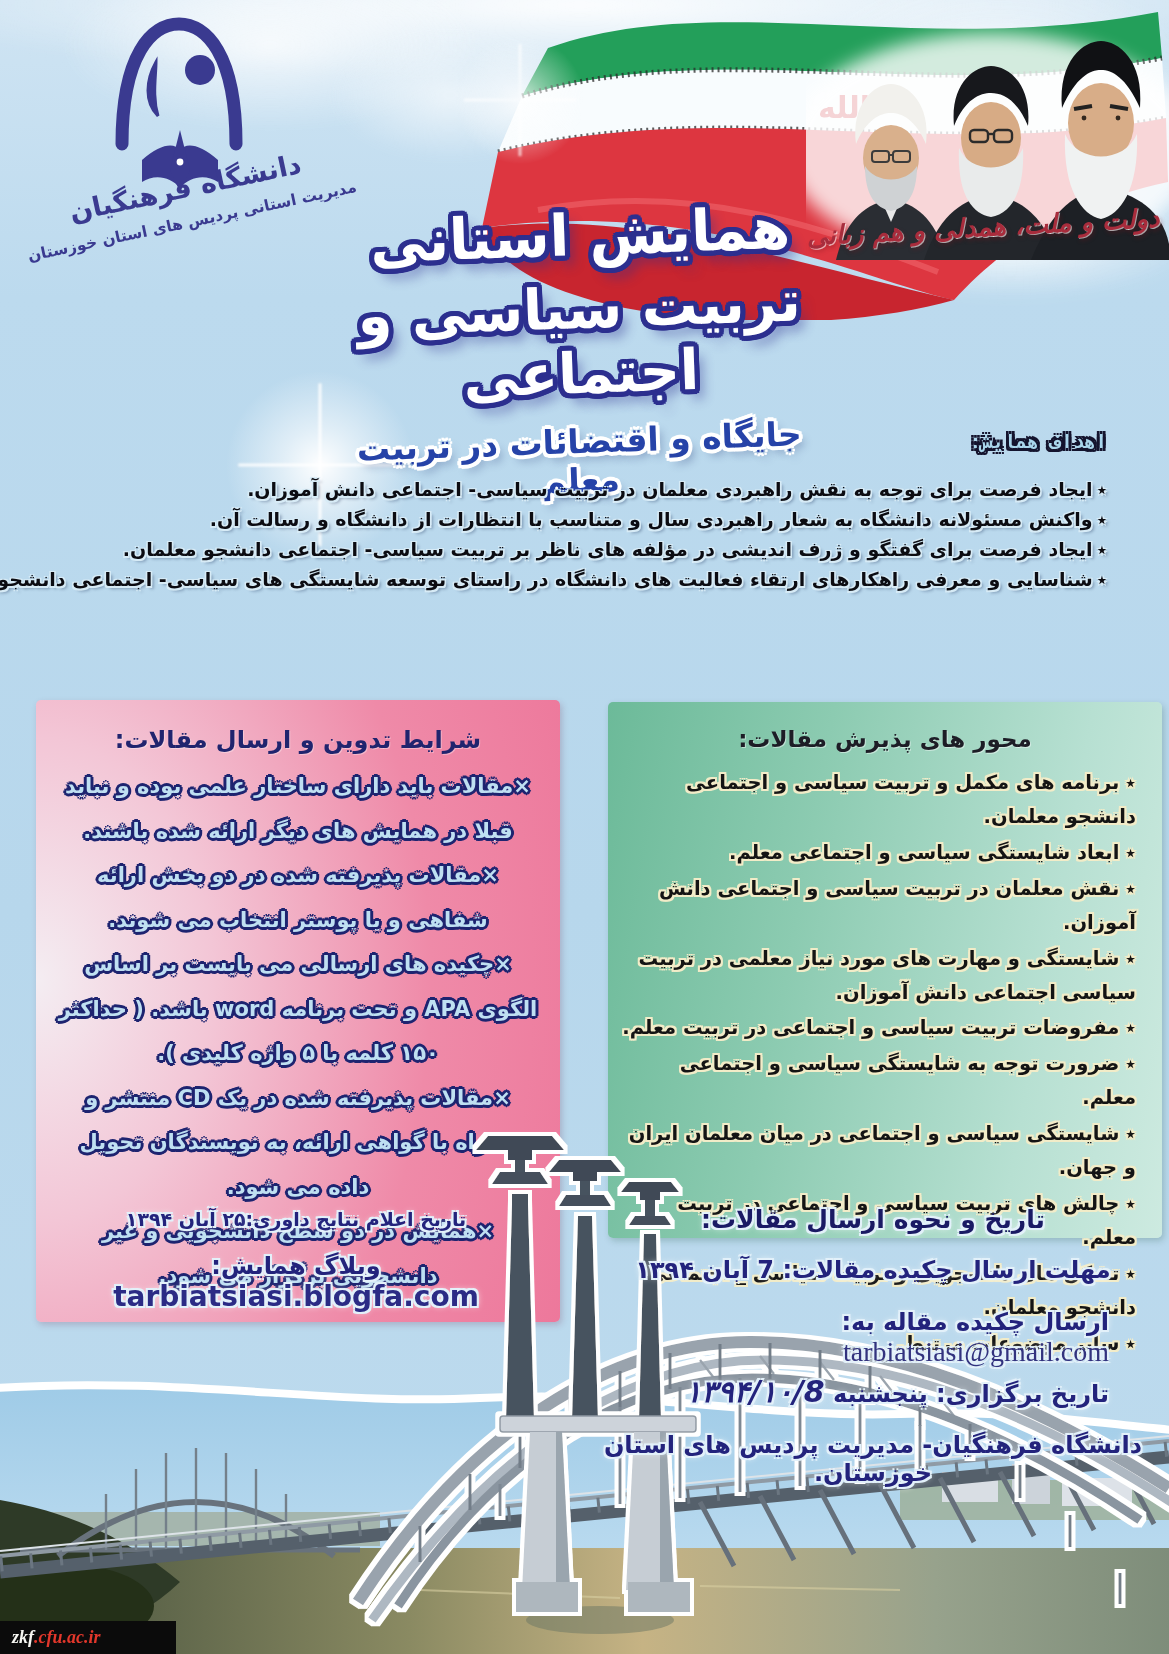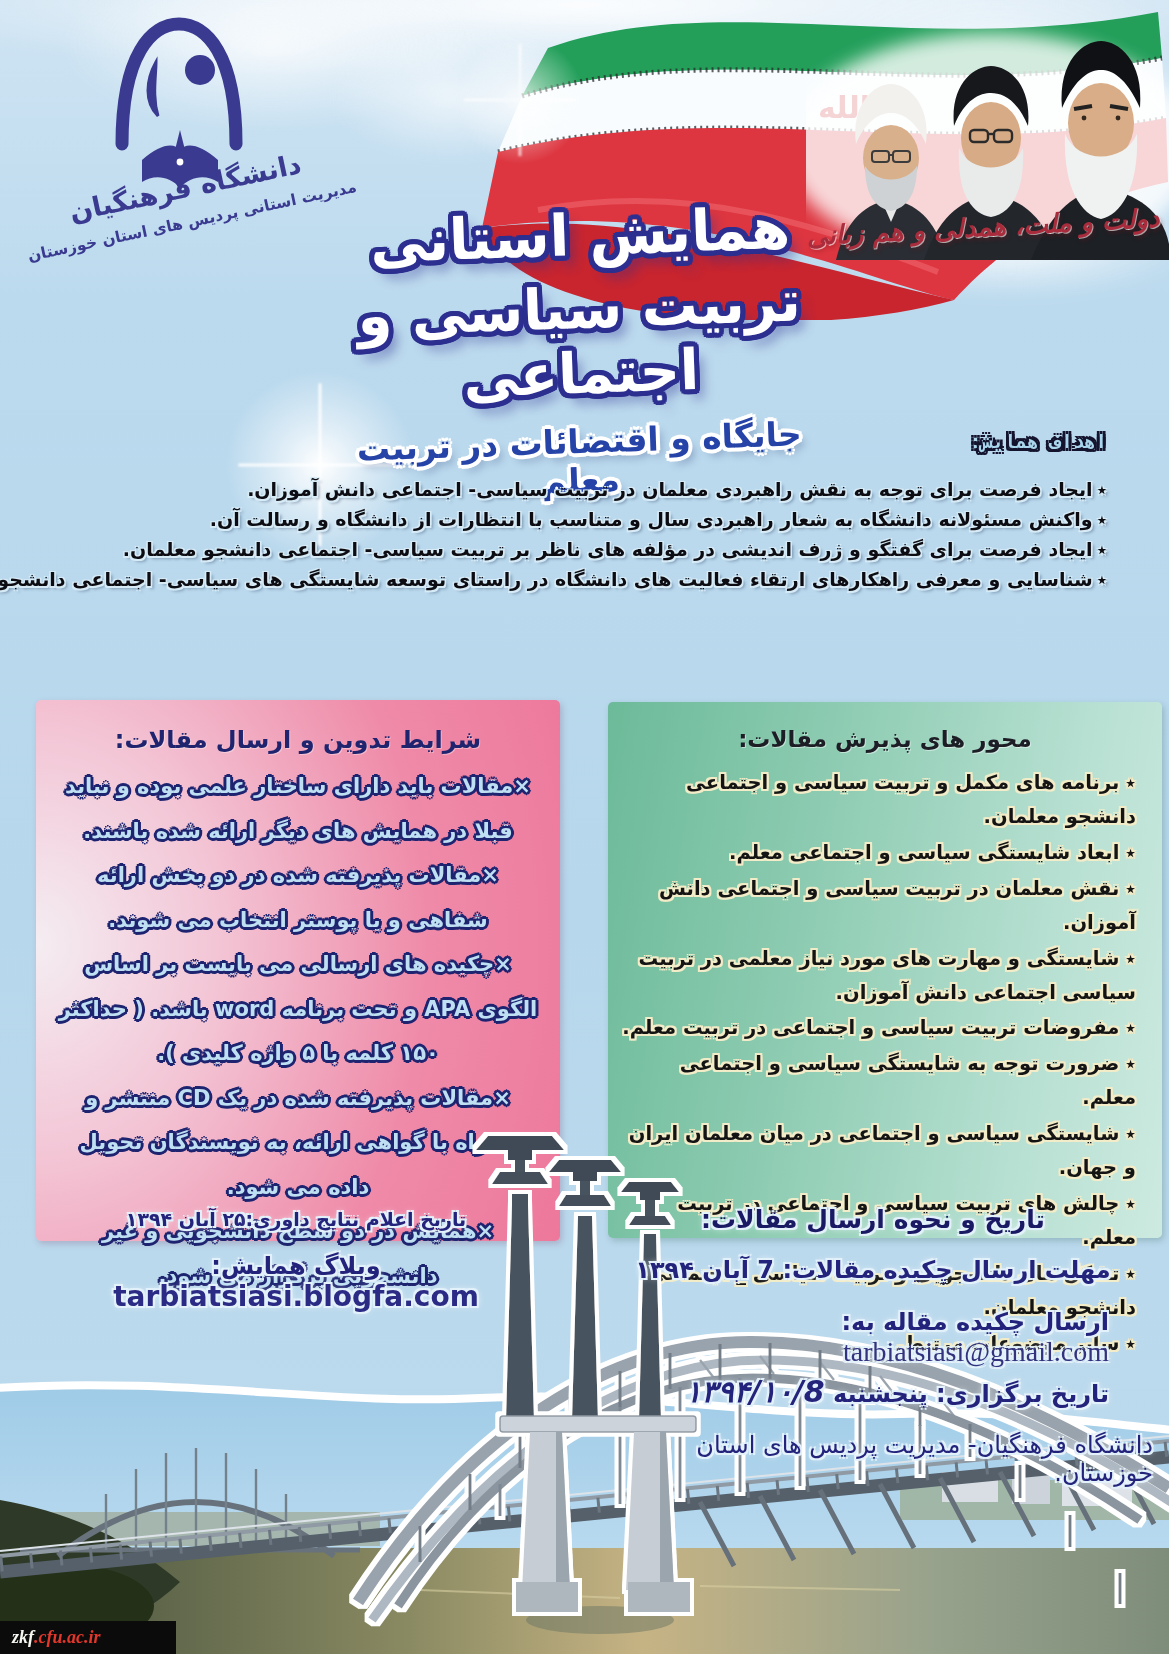--- a/index.html
+++ b/index.html
@@ -51,21 +51,21 @@
   .title-wrap{left:318px;top:202px;width:524px;text-align:center;}
   .t1{font-size:57px;transform:rotate(-2deg);letter-spacing:1px;}
   .t2{font-size:56px;margin-top:8px;transform:rotate(-2deg);letter-spacing:1px;}
   .t3{font-size:33px;margin-top:16px;transform:rotate(-2deg);}
   
   .goals{right:62px;top:430px;width:1048px;text-align:right;}
   .goals-heading{font-size:19px;margin-bottom:20px;font-family:Liberation Mono, monospace;}
   .goal-item{white-space:nowrap;font-size:19px;line-height:30px;}
   .goal-item .g-bullet{margin-left:4px;}
   
-  .sub-box{left:36px;top:700px;width:524px;height:541px;border-radius:5px;
+  .sub-box{left:36px;top:700px;width:524px;height:622px;border-radius:5px;
     background:radial-gradient(130% 150% at 0% 45%,#f4edf2 0%,#f3c6d6 26%,#ef8aa8 58%,#ec6e94 100%);
     box-shadow:2px 3px 6px rgba(120,60,90,.25);}
   .sub-heading{text-align:center;font-size:24px;margin-top:26px;color:#20246e;font-weight:bold;
     text-shadow:1px 1px 0 rgba(255,255,255,.35);}
   .sub-items{padding:10px 22px 0 22px;}
   .sub-item{text-align:center;font-size:21px;line-height:2.12;}
   .topic-box{left:608px;top:702px;width:554px;height:536px;border-radius:5px;
     background:linear-gradient(100deg,#6cba99 0%,#8ccbb1 35%,#b7e0d2 75%,#cdeae0 100%);
     box-shadow:2px 3px 6px rgba(40,90,70,.25);}
   .topic-heading{text-align:center;font-size:23px;margin-top:24px;color:#1d1d26;font-weight:bold;
@@ -74,21 +74,21 @@
   .topic-item{font-size:19.5px;line-height:1.74;margin-bottom:2px;}
   .topic-item .g-bullet{margin-left:6px;}
   
   .info-right{right:16px;top:1205px;width:560px;text-align:center;z-index:8;}
   .ir-heading{font-size:25px;font-weight:bold;color:#1a1a64;}
   .ir-deadline{font-size:24px;font-weight:bold;color:#23237c;margin-top:22px;}
   .ir-email-line{margin-top:24px;text-align:right;padding-left:8px;padding-right:44px;font-size:24px;font-weight:bold;color:#23237c;}
   .ir-email{font-family:"Liberation Serif","DejaVu Serif",serif;font-weight:normal;font-size:28px;color:#32327e;}
   .ir-event{margin-top:6px;text-align:right;padding-right:44px;font-size:24px;font-weight:bold;color:#23237c;}
   .ir-event-date{font-size:30px;font-style:italic;letter-spacing:1px;}
-  .ir-venue{margin-top:22px;text-align:right;font-size:24px;font-weight:normal;color:#23237c;}
+  .ir-venue{margin-top:22px;font-size:24px;font-weight:bold;color:#23237c;}
   .info-left{left:58px;top:1208px;width:476px;text-align:center;z-index:8;}
   .il-results{font-size:19px;font-weight:bold;color:#23237c;}
   .il-blog{margin-top:22px;font-size:24px;font-weight:bold;color:#23237c;}
   .il-blog-url{font-size:28px;font-weight:bold;color:#2b2b85;}
   
   .bridge{left:0;top:1120px;width:1169px;height:534px;z-index:6;}
   .flag-svg{left:398px;top:0;width:771px;height:320px;}
   .portraits{left:806px;top:8px;width:363px;height:252px;}
   .emblem{position:absolute;left:86px;top:8px;width:150px;height:190px;}
   .watermark{left:0;top:1621px;width:176px;height:33px;background:#0b0b0b;display:flex;align-items:center;

